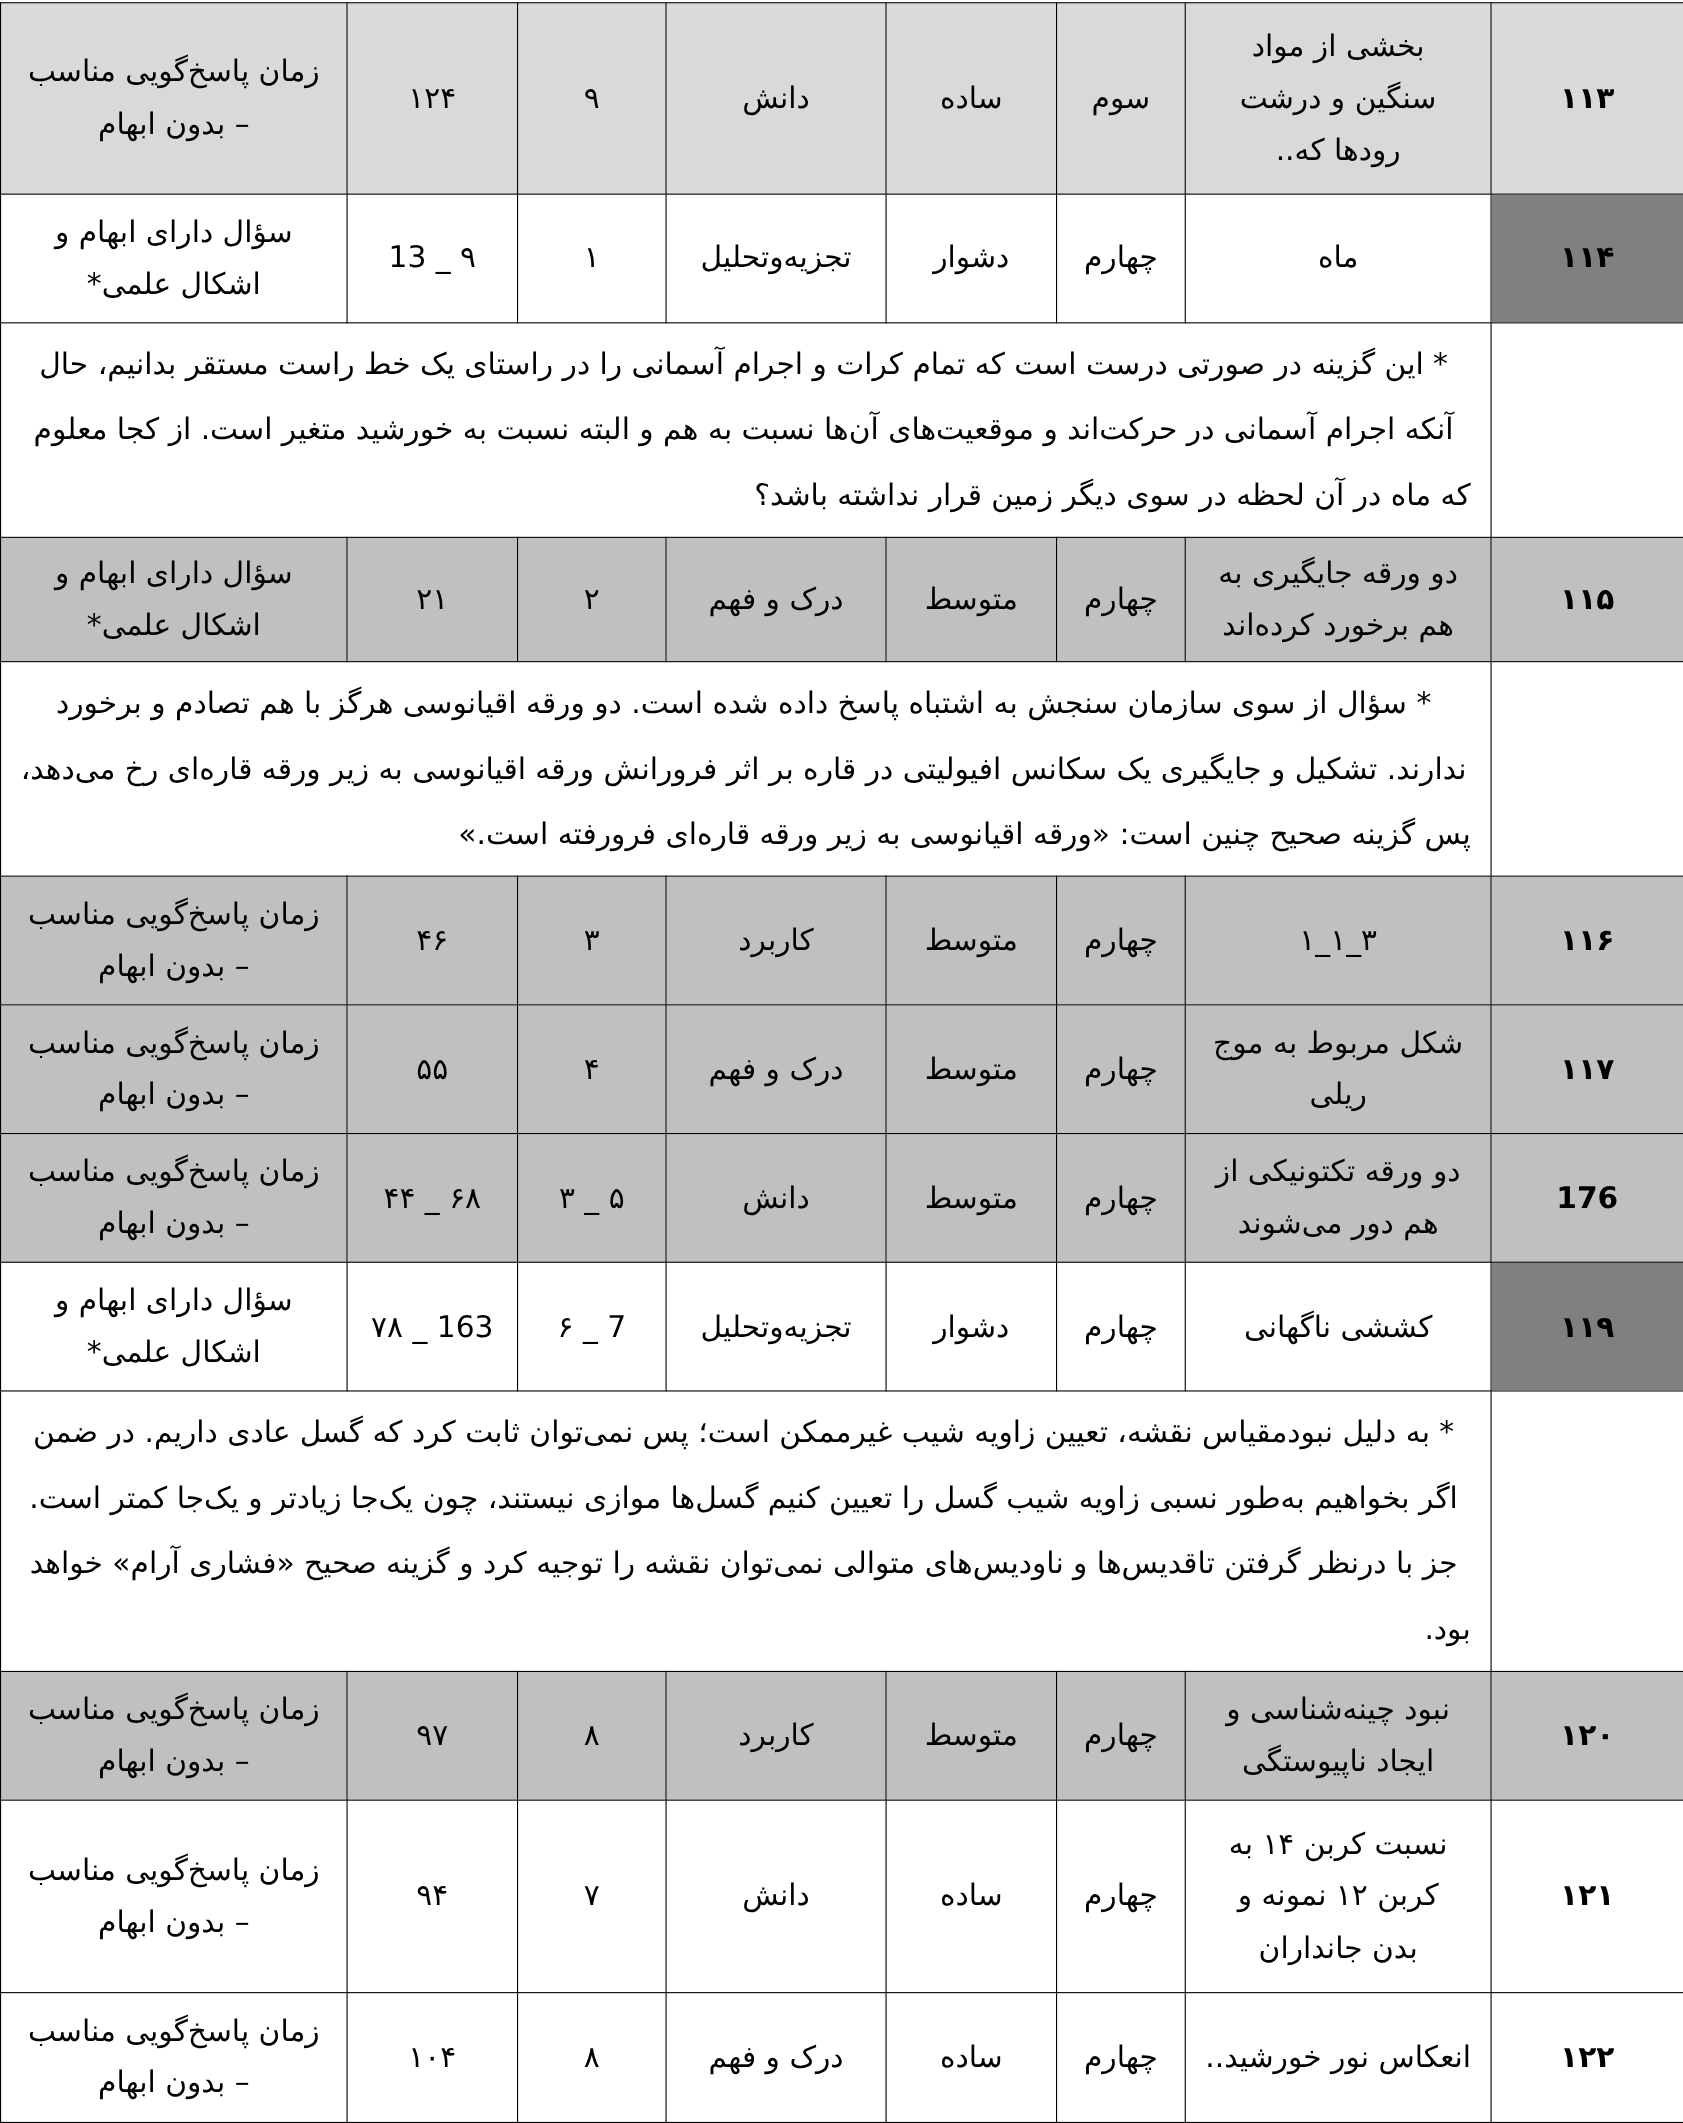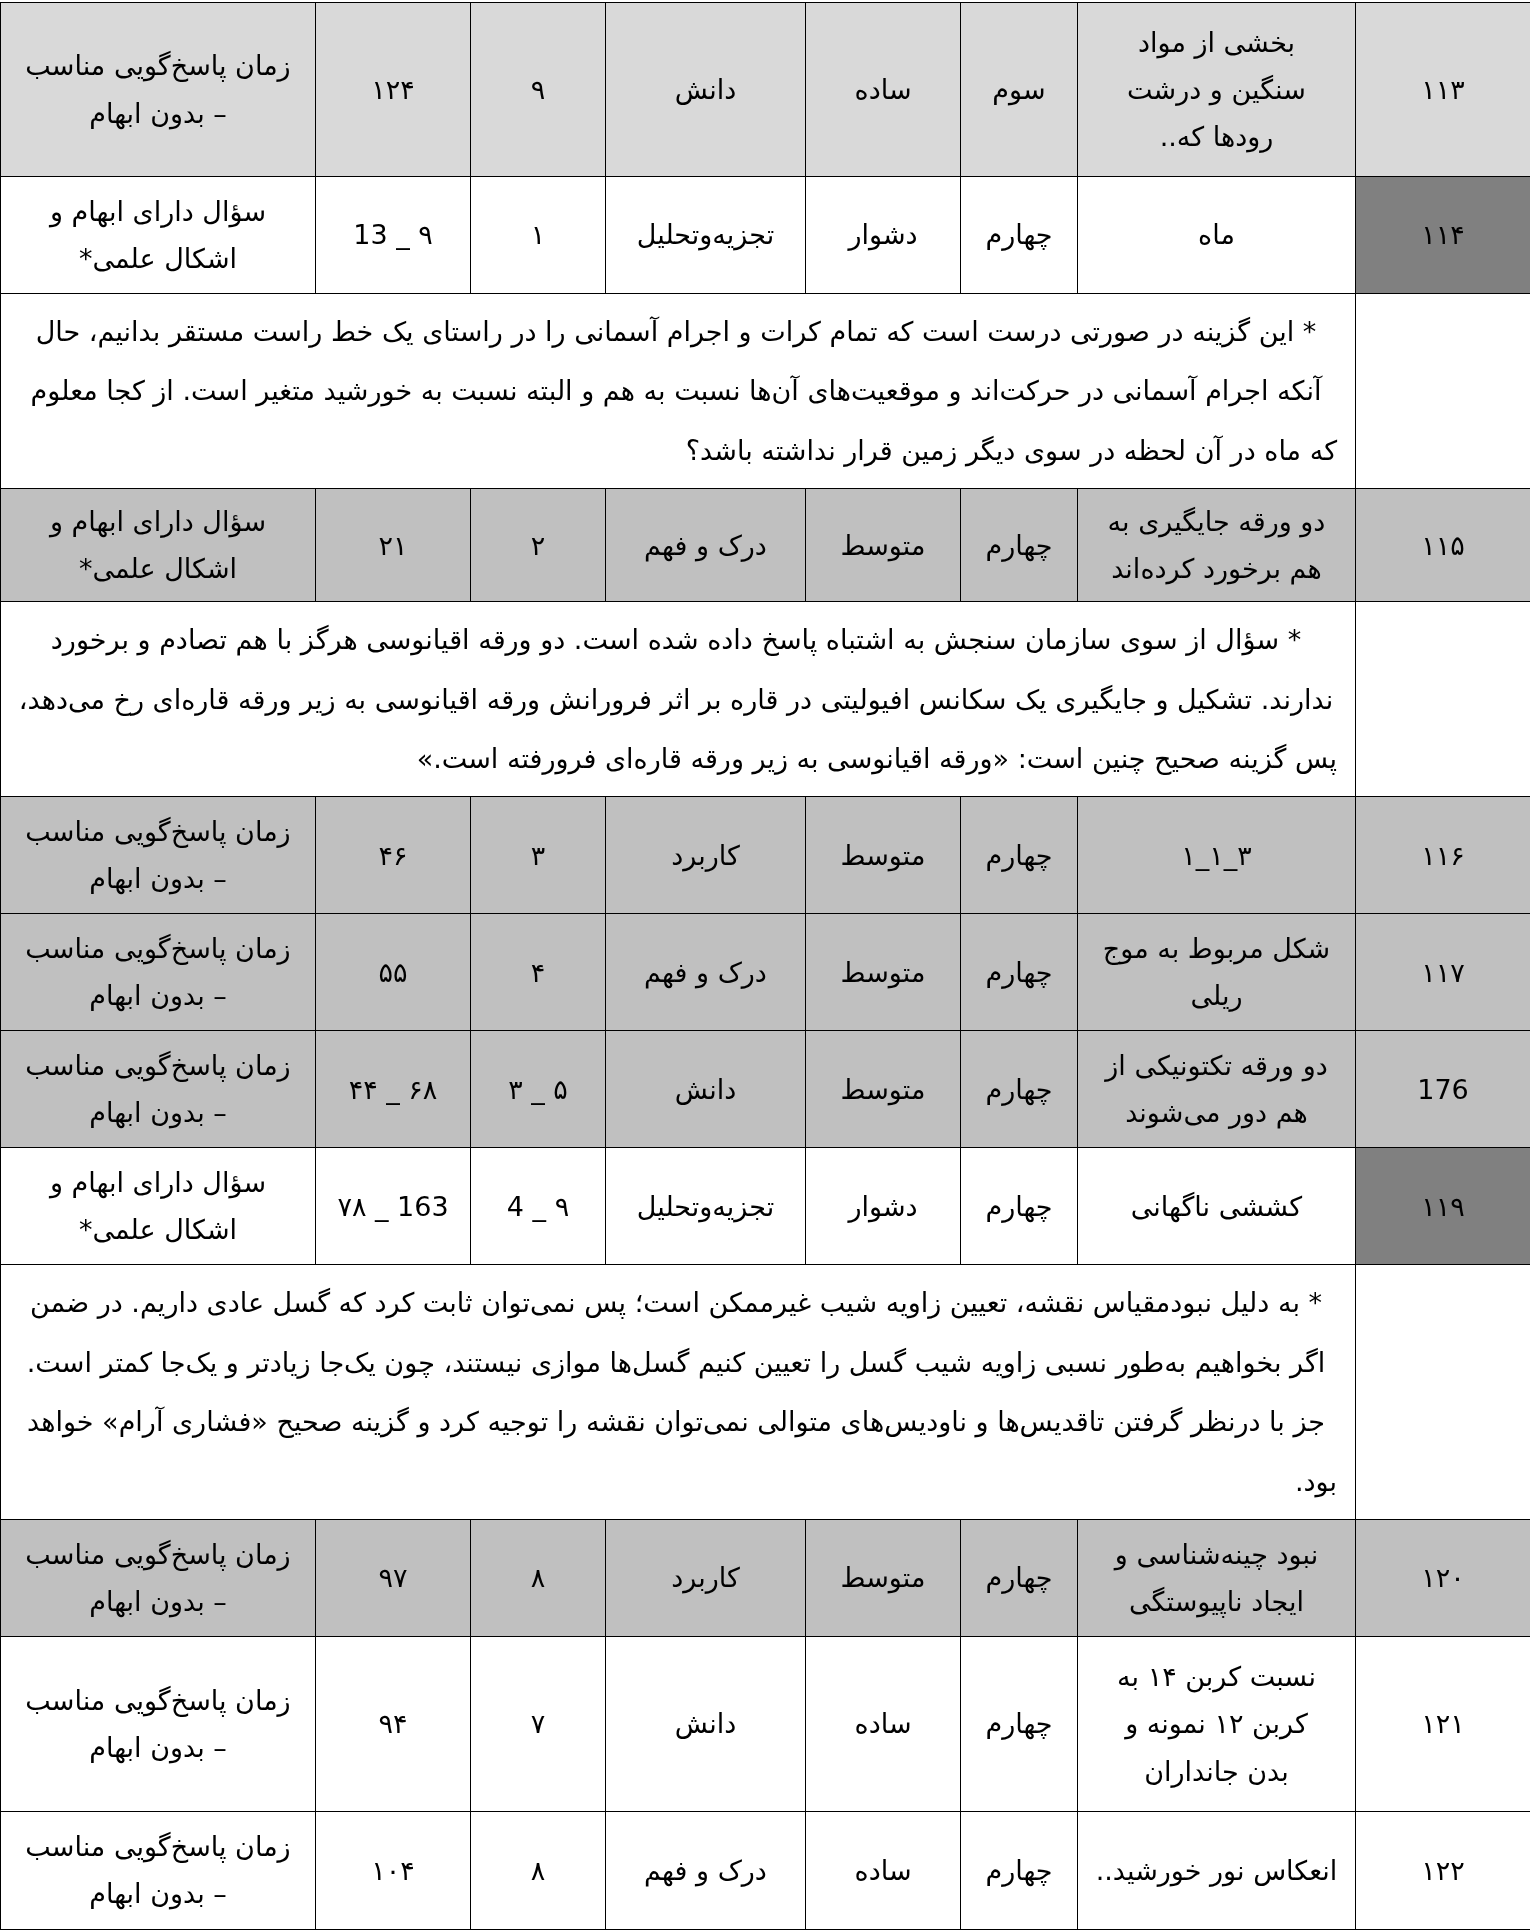--- a/index.html
+++ b/index.html
@@ -12,21 +12,21 @@
   table.grid td {
     border: 1.5px solid #000;
     text-align: center; vertical-align: middle;
     font-size: 27px; line-height: 1.75;
     padding: 0 8px;
     overflow: hidden;
   }
   tr.light td.cell { background: #d9d9d9; }
   tr.mid td.cell { background: #c0c0c0; }
   tr.white td.cell { background: #ffffff; }
-  td.num { font-weight: normal; font-size: 30px; }
+  td.num { font-weight: bold; font-size: 30px; }
   td.num.dark { background: #808080 !important; margin-top: 34px; }
   td.note {
     text-align: right; text-align-last: right;
     vertical-align: top !important;
     padding: 8px 18px 8px 14px !important;
     font-size: 27px; line-height: 2.2 !important;
     background: #fff;
   }
   td.note-side { background: #fff; border-left: 1.5px solid #000; }
   .ws { white-space: pre-line; }
@@ -131,21 +131,21 @@
     <td class="cell ws">زمان پاسخ‌گویی مناسب
 – بدون ابهام</td>
   </tr>
 
   <tr class="white" style="height:117px">
     <td class="cell num dark">۱۱۹</td>
     <td class="cell ws">کششی ناگهانی</td>
     <td class="cell">چهارم</td>
     <td class="cell">دشوار</td>
     <td class="cell">تجزیه‌وتحلیل</td>
-    <td class="cell">۹ _ 4</td>
+    <td class="cell">7 _ ۶</td>
     <td class="cell">163 _ ۷۸</td>
     <td class="cell ws">سؤال دارای ابهام و
 اشکال علمی*</td>
   </tr>
   <tr style="height:232px">
     <td class="note-side"></td>
     <td class="note" colspan="7">* به دلیل نبودمقیاس نقشه، تعیین زاویه شیب غیرممکن است؛ پس نمی‌توان ثابت کرد که گسل عادی داریم. در ضمن اگر بخواهیم به‌طور نسبی زاویه شیب گسل را تعیین کنیم گسل‌ها موازی نیستند، چون یک‌جا زیادتر و یک‌جا کمتر است. جز با درنظر گرفتن تاقدیس‌ها و ناودیس‌های متوالی نمی‌توان نقشه را توجیه کرد و گزینه صحیح «فشاری آرام» خواهد بود.</td>
   </tr>
 
   <tr class="mid" style="height:117px">

